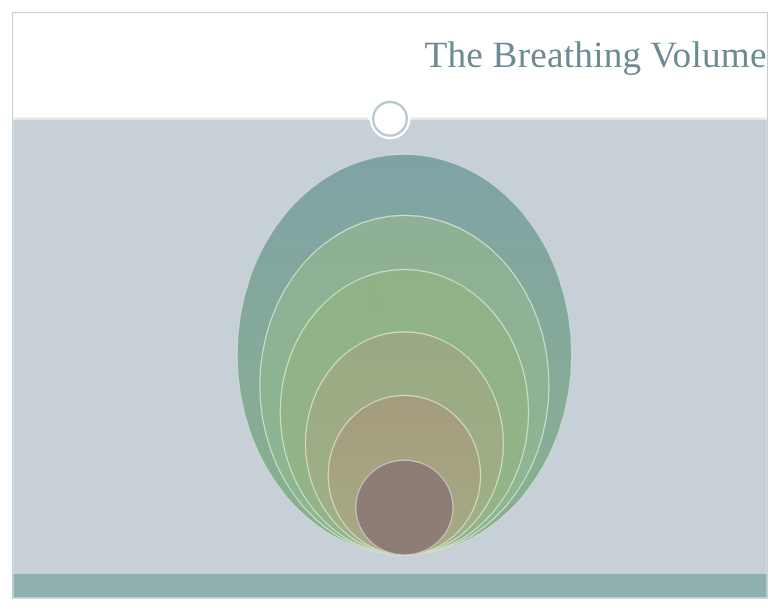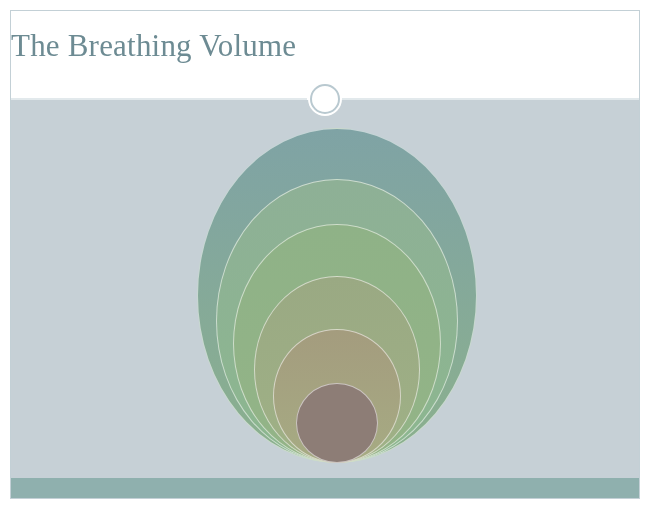--- a/index.html
+++ b/index.html
@@ -35,21 +35,21 @@
     top: 0;
     width: 100%;
     height: 88px;
     background: #ffffff;
   }
   #title {
     position: absolute;
     left: 0;
     top: 17px;
     width: 100%;
-    text-align: left;
+    text-align: right;
     font-family: "Liberation Serif", "DejaVu Serif", serif;
     font-size: 31px;
     font-weight: 400;
     letter-spacing: 0.2px;
     color: #6d8b93;
     white-space: nowrap;
   }
 
   
   .divider {

